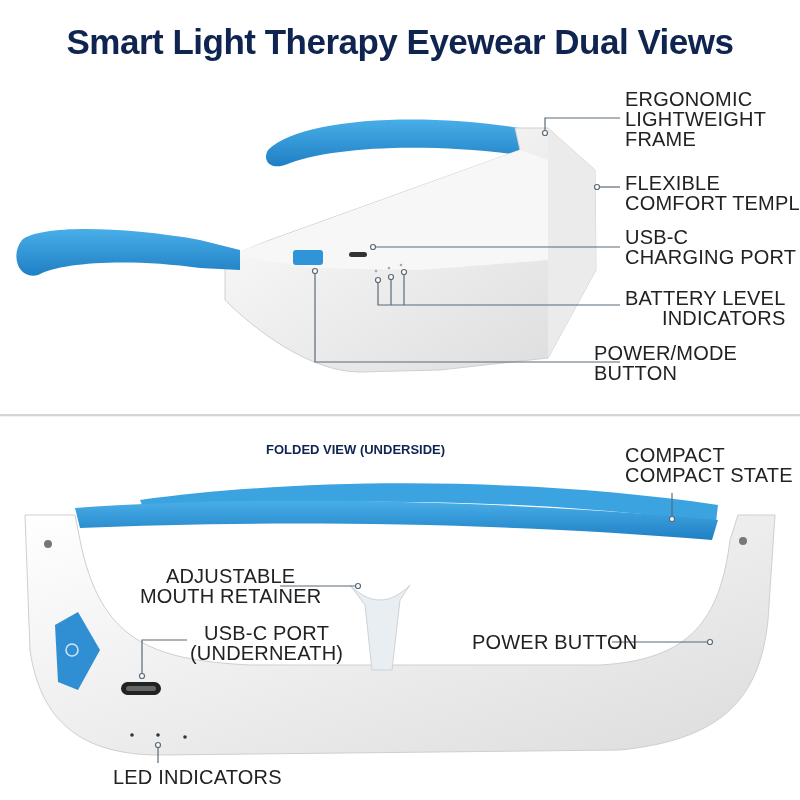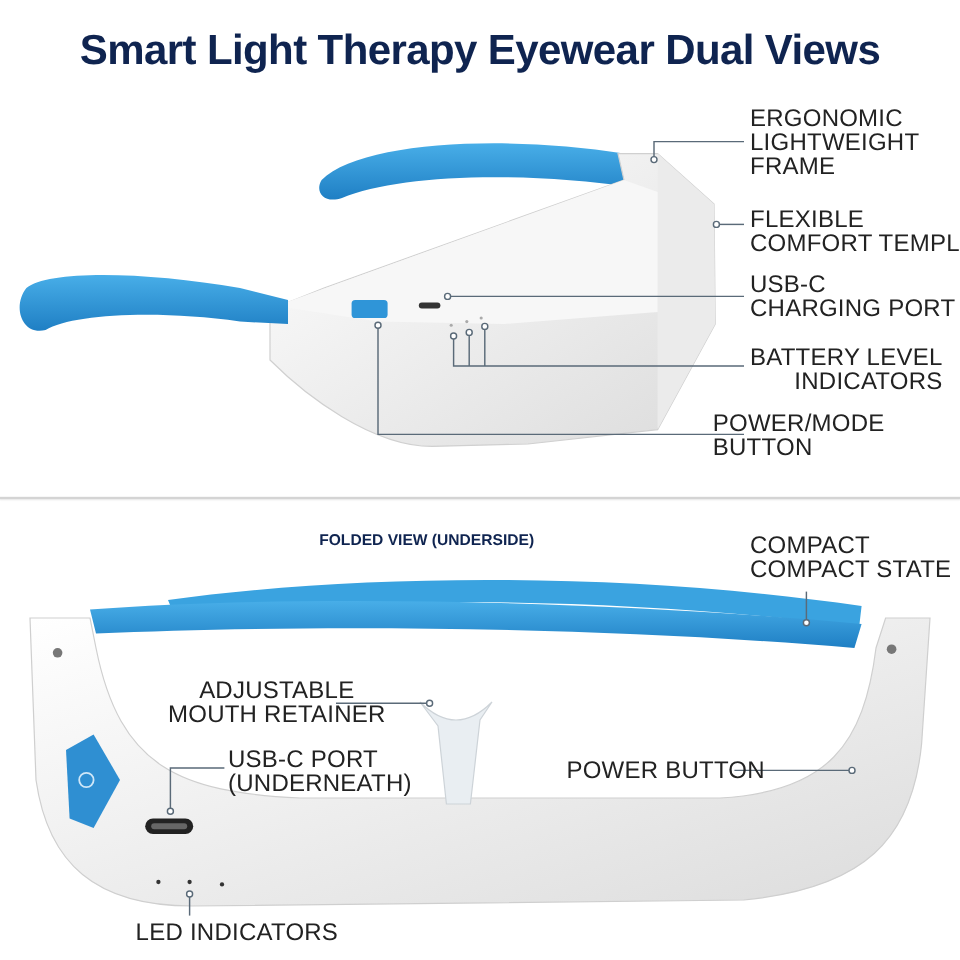--- a/index.html
+++ b/index.html
@@ -129,16 +129,16 @@
 BUTTON</div>
 
 <div class="divider"></div>
 
 <div class="section-title">FOLDED VIEW (UNDERSIDE)</div>
 
 <div class="label" style="left:625px; top:445px;">COMPACT
 COMPACT STATE</div>
 <div class="label" style="left:126px; top:566px; text-align:center;margin-left:14px;">ADJUSTABLE
 MOUTH RETAINER</div>
-<div class="label" style="left:190px; top:623px; text-align:left;">USB-C PORT
+<div class="label" style="left:190px; top:623px; text-align:center;">USB-C PORT
 (UNDERNEATH)</div>
 <div class="label" style="left:472px; top:632px;text-align:right;">POWER BUTTON</div>
 <div class="label" style="left:91px; top:767px;margin-left:22px;">LED INDICATORS</div>
 
 </body></html>

